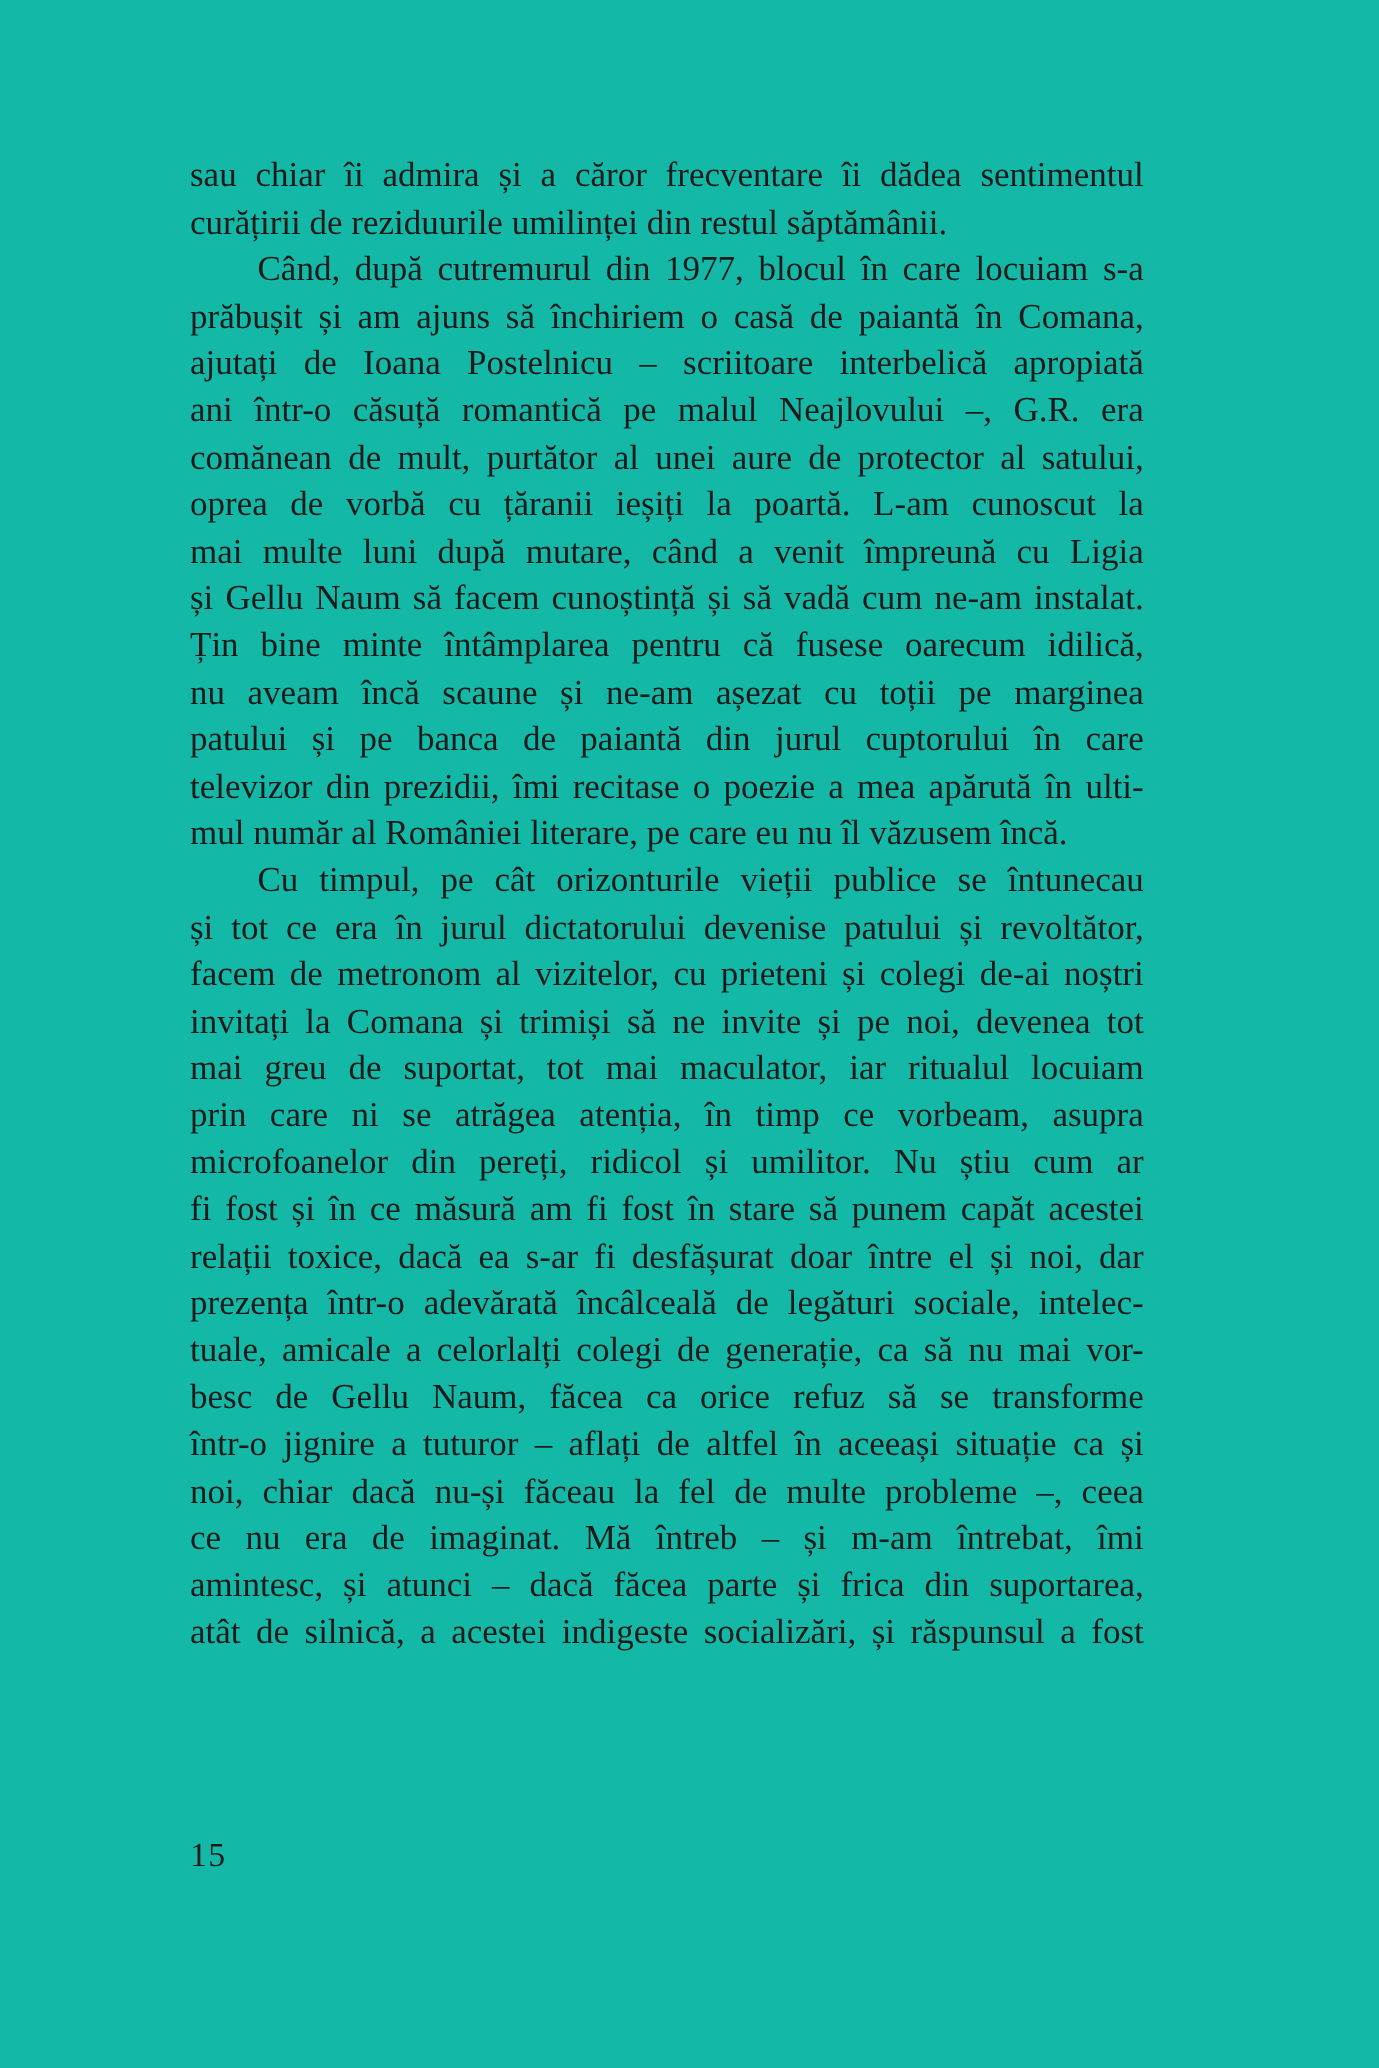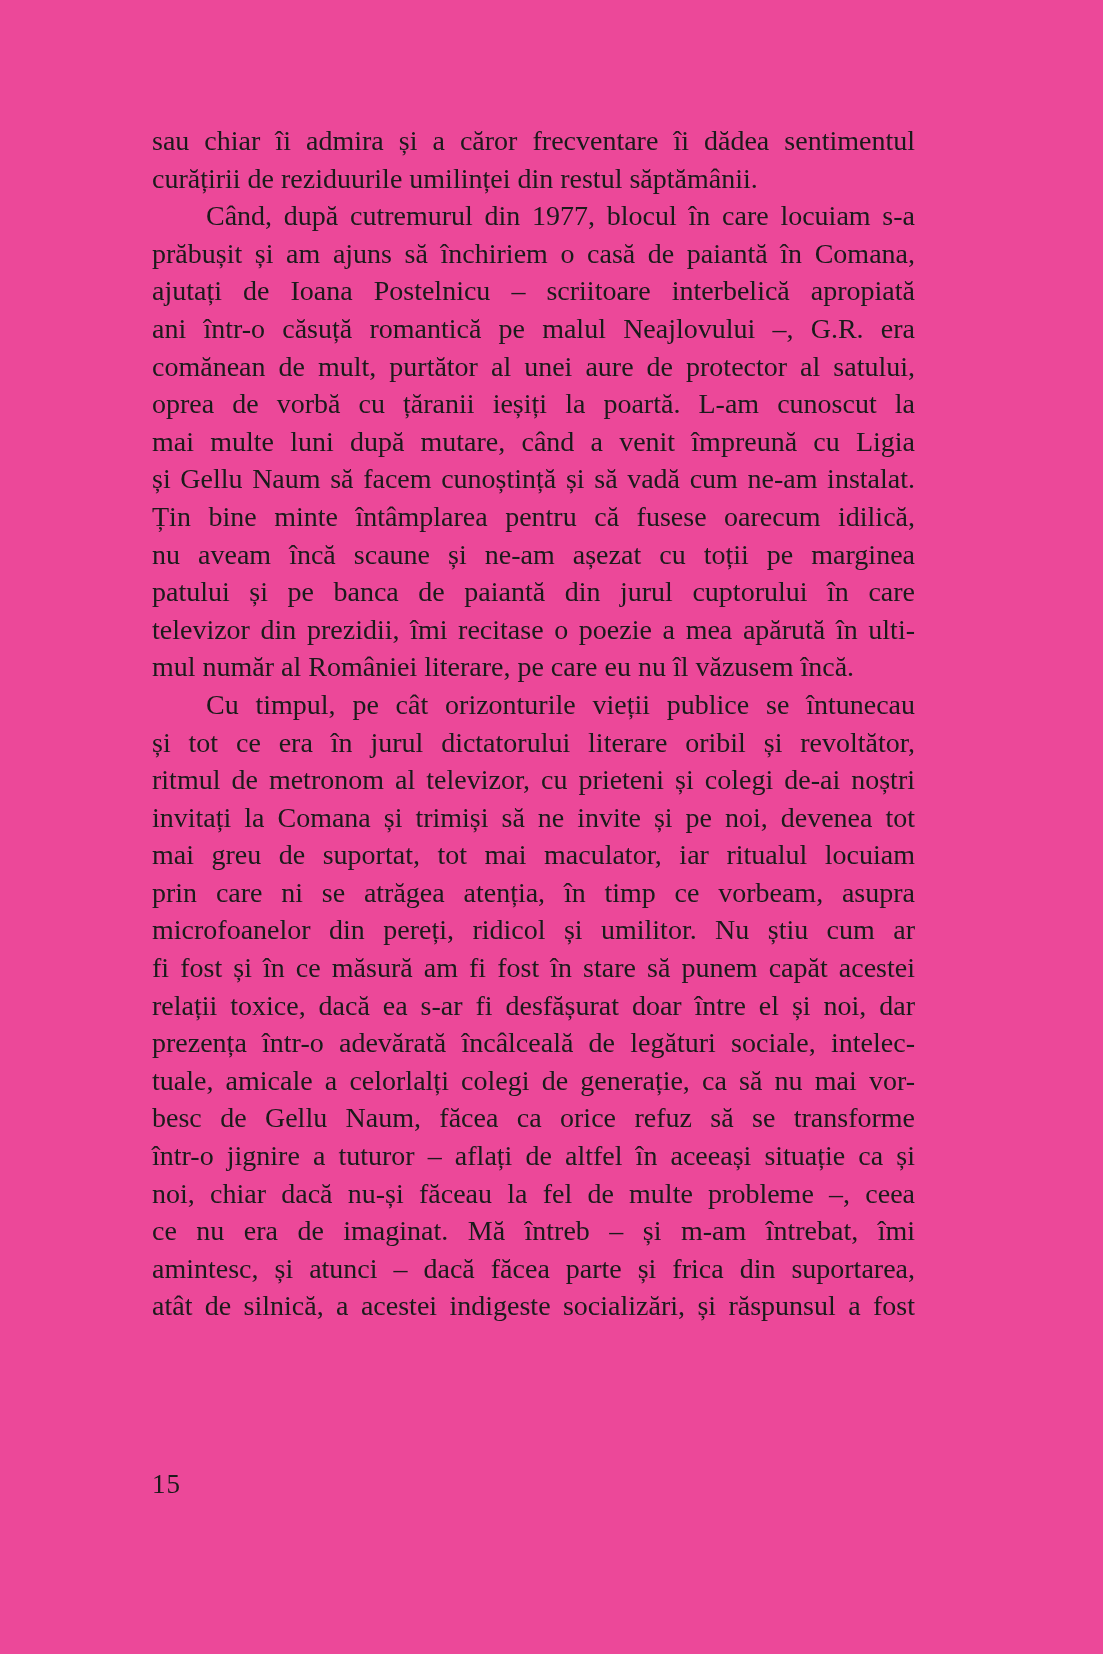--- a/index.html
+++ b/index.html
@@ -8,21 +8,21 @@
     height: 1654px;
     background: #ffffff;
     position: relative;
     font-family: "Liberation Serif", serif;
     color: #1b1b1b;
     overflow: hidden;
   }
   .page {
     position: absolute;
     inset: 0;
-    background: #ec4899;
+    background: #14b8a6;
   }
   .text-block {
     position: absolute;
     left: 152px;
     top: 122px;
     width: 763px;
     font-size: 28px;
   }
   .line {
     line-height: 37.6px;
@@ -58,22 +58,22 @@
       <div class="line"><span>comănean de mult, purtător al unei aure de protector al satului,</span></div>
       <div class="line"><span>oprea de vorbă cu țăranii ieșiți la poartă. L-am cunoscut la</span></div>
       <div class="line"><span>mai multe luni după mutare, când a venit împreună cu Ligia</span></div>
       <div class="line"><span>și Gellu Naum să facem cunoștință și să vadă cum ne-am instalat.</span></div>
       <div class="line"><span>Țin bine minte întâmplarea pentru că fusese oarecum idilică,</span></div>
       <div class="line"><span>nu aveam încă scaune și ne-am așezat cu toții pe marginea</span></div>
       <div class="line"><span>patului și pe banca de paiantă din jurul cuptorului în care</span></div>
       <div class="line"><span>televizor din prezidii, îmi recitase o poezie a mea apărută în ulti-</span></div>
       <div class="line para-end"><span>mul număr al </span><span class="it">României literare</span><span>, pe care eu nu îl văzusem încă.</span></div>
       <div class="line indent"><span>Cu timpul, pe cât orizonturile vieții publice se întunecau</span></div>
-      <div class="line"><span>și tot ce era în jurul dictatorului literare oribil și revoltător,</span></div>
-      <div class="line"><span>ritmul de metronom al televizor, cu prieteni și colegi de-ai noștri</span></div>
+      <div class="line"><span>și tot ce era în jurul dictatorului devenise patului și revoltător,</span></div>
+      <div class="line"><span>facem de metronom al vizitelor, cu prieteni și colegi de-ai noștri</span></div>
       <div class="line"><span>invitați la Comana și trimiși să ne invite și pe noi, devenea tot</span></div>
       <div class="line"><span>mai greu de suportat, tot mai maculator, iar ritualul locuiam</span></div>
       <div class="line"><span>prin care ni se atrăgea atenția, în timp ce vorbeam, asupra</span></div>
       <div class="line"><span>microfoanelor din pereți, ridicol și umilitor. Nu știu cum ar</span></div>
       <div class="line"><span>fi fost și în ce măsură am fi fost în stare să punem capăt acestei</span></div>
       <div class="line"><span>relații toxice, dacă ea s-ar fi desfășurat doar între el și noi, dar</span></div>
       <div class="line"><span>prezența într-o adevărată încâlceală de legături sociale, intelec-</span></div>
       <div class="line"><span>tuale, amicale a celorlalți colegi de generație, ca să nu mai vor-</span></div>
       <div class="line"><span>besc de Gellu Naum, făcea ca orice refuz să se transforme</span></div>
       <div class="line"><span>într-o jignire a tuturor – aflați de altfel în aceeași situație ca și</span></div>

